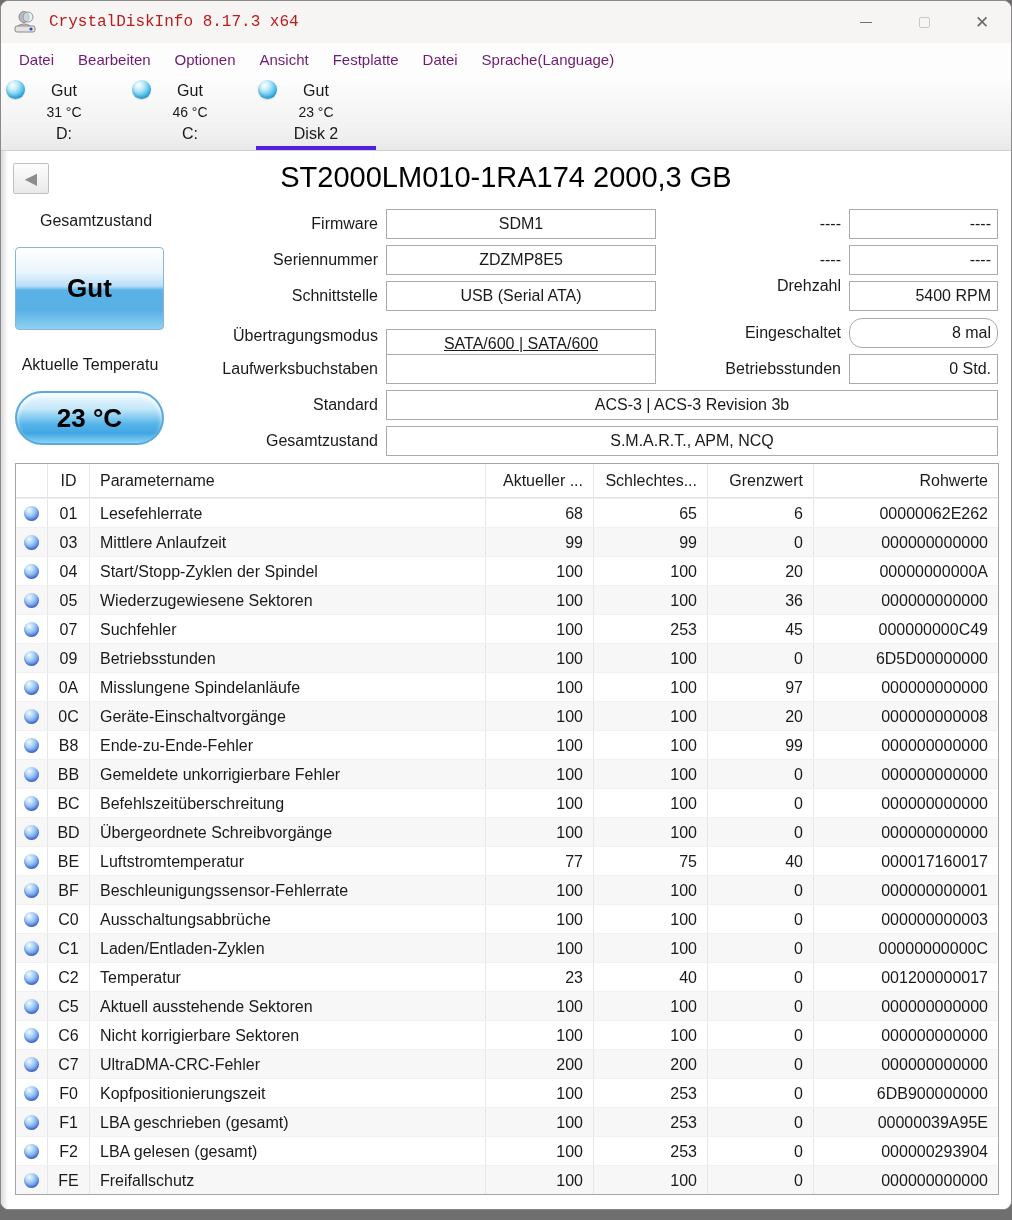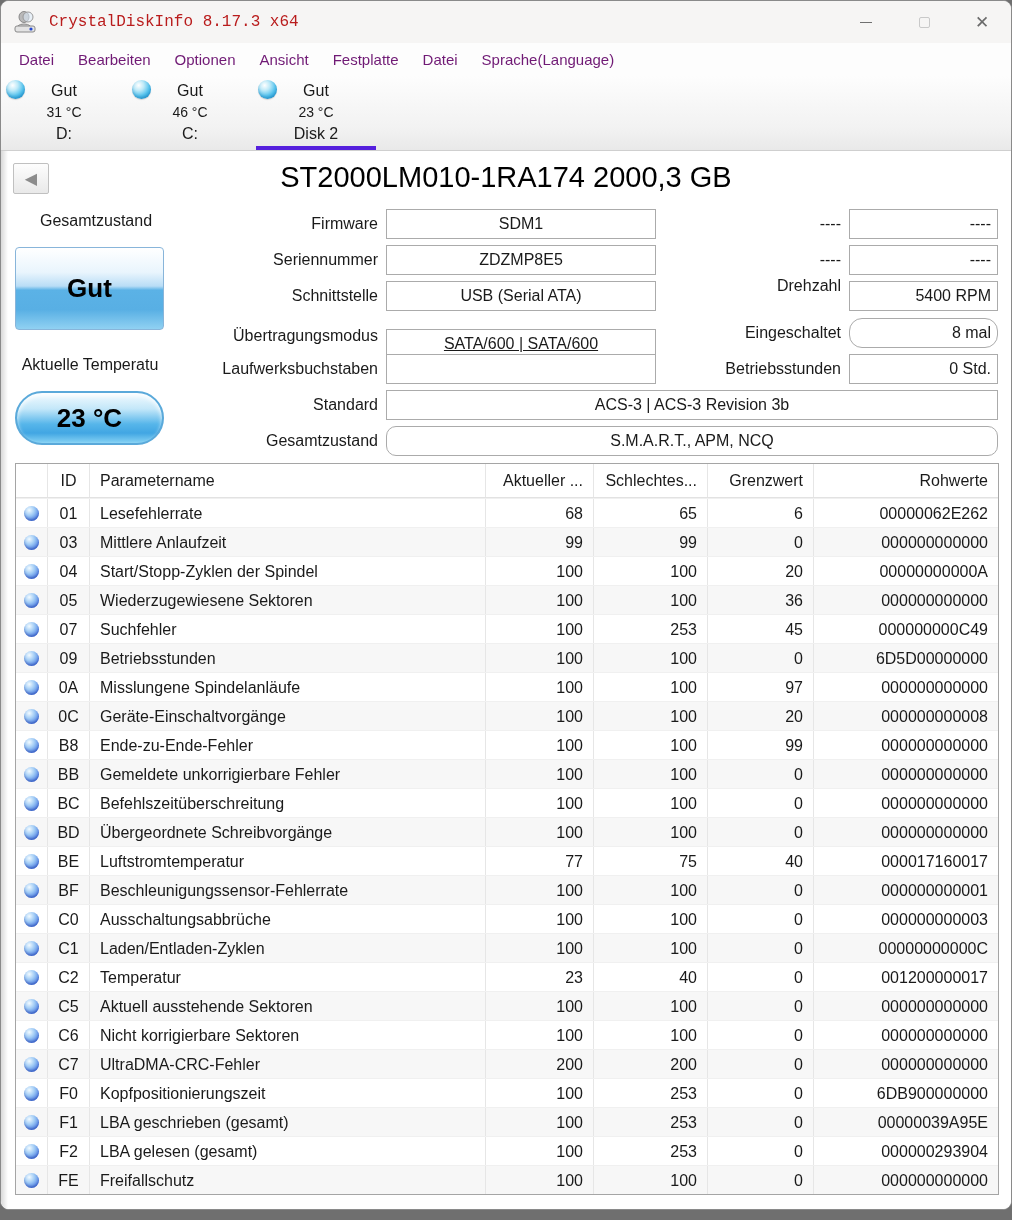--- a/index.html
+++ b/index.html
@@ -175,21 +175,21 @@
         <div class="field-box right-col" style="top: 94.2px;">----</div>
         <div class="rlabel" style="top: 120px;">Drehzahl</div>
         <div class="field-box right-col" style="top: 130.4px;">5400 RPM</div>
         <div class="rlabel" style="top: 166.6px;">Eingeschaltet</div>
         <div class="field-box right-col" style="top: 166.6px; border-radius: 13px;">8 mal</div>
         <div class="rlabel" style="top: 202.8px;">Betriebsstunden</div>
         <div class="field-box right-col" style="top: 202.8px;">0 Std.</div>
         <div class="field-label" style="top: 239px;">Standard</div>
         <div class="field-box wide-col" style="top: 239px;">ACS-3 | ACS-3 Revision 3b</div>
         <div class="field-label" style="top: 275.2px;">Gesamtzustand</div>
-        <div class="field-box wide-col" style="top: 275.2px; border-radius: 10px;">S.M.A.R.T., APM, NCQ</div>
+        <div class="field-box wide-col" style="top: 275.2px;">S.M.A.R.T., APM, NCQ</div>
       </div>
 
     <div class="smart-table">
       <div class="t-header">
           <div class="c orbcell"></div>
           <div class="c id">ID</div>
           <div class="c name">Parametername</div>
           <div class="c num">Aktueller ...</div>
           <div class="c num">Schlechtes...</div>
           <div class="c num">Grenzwert</div>

